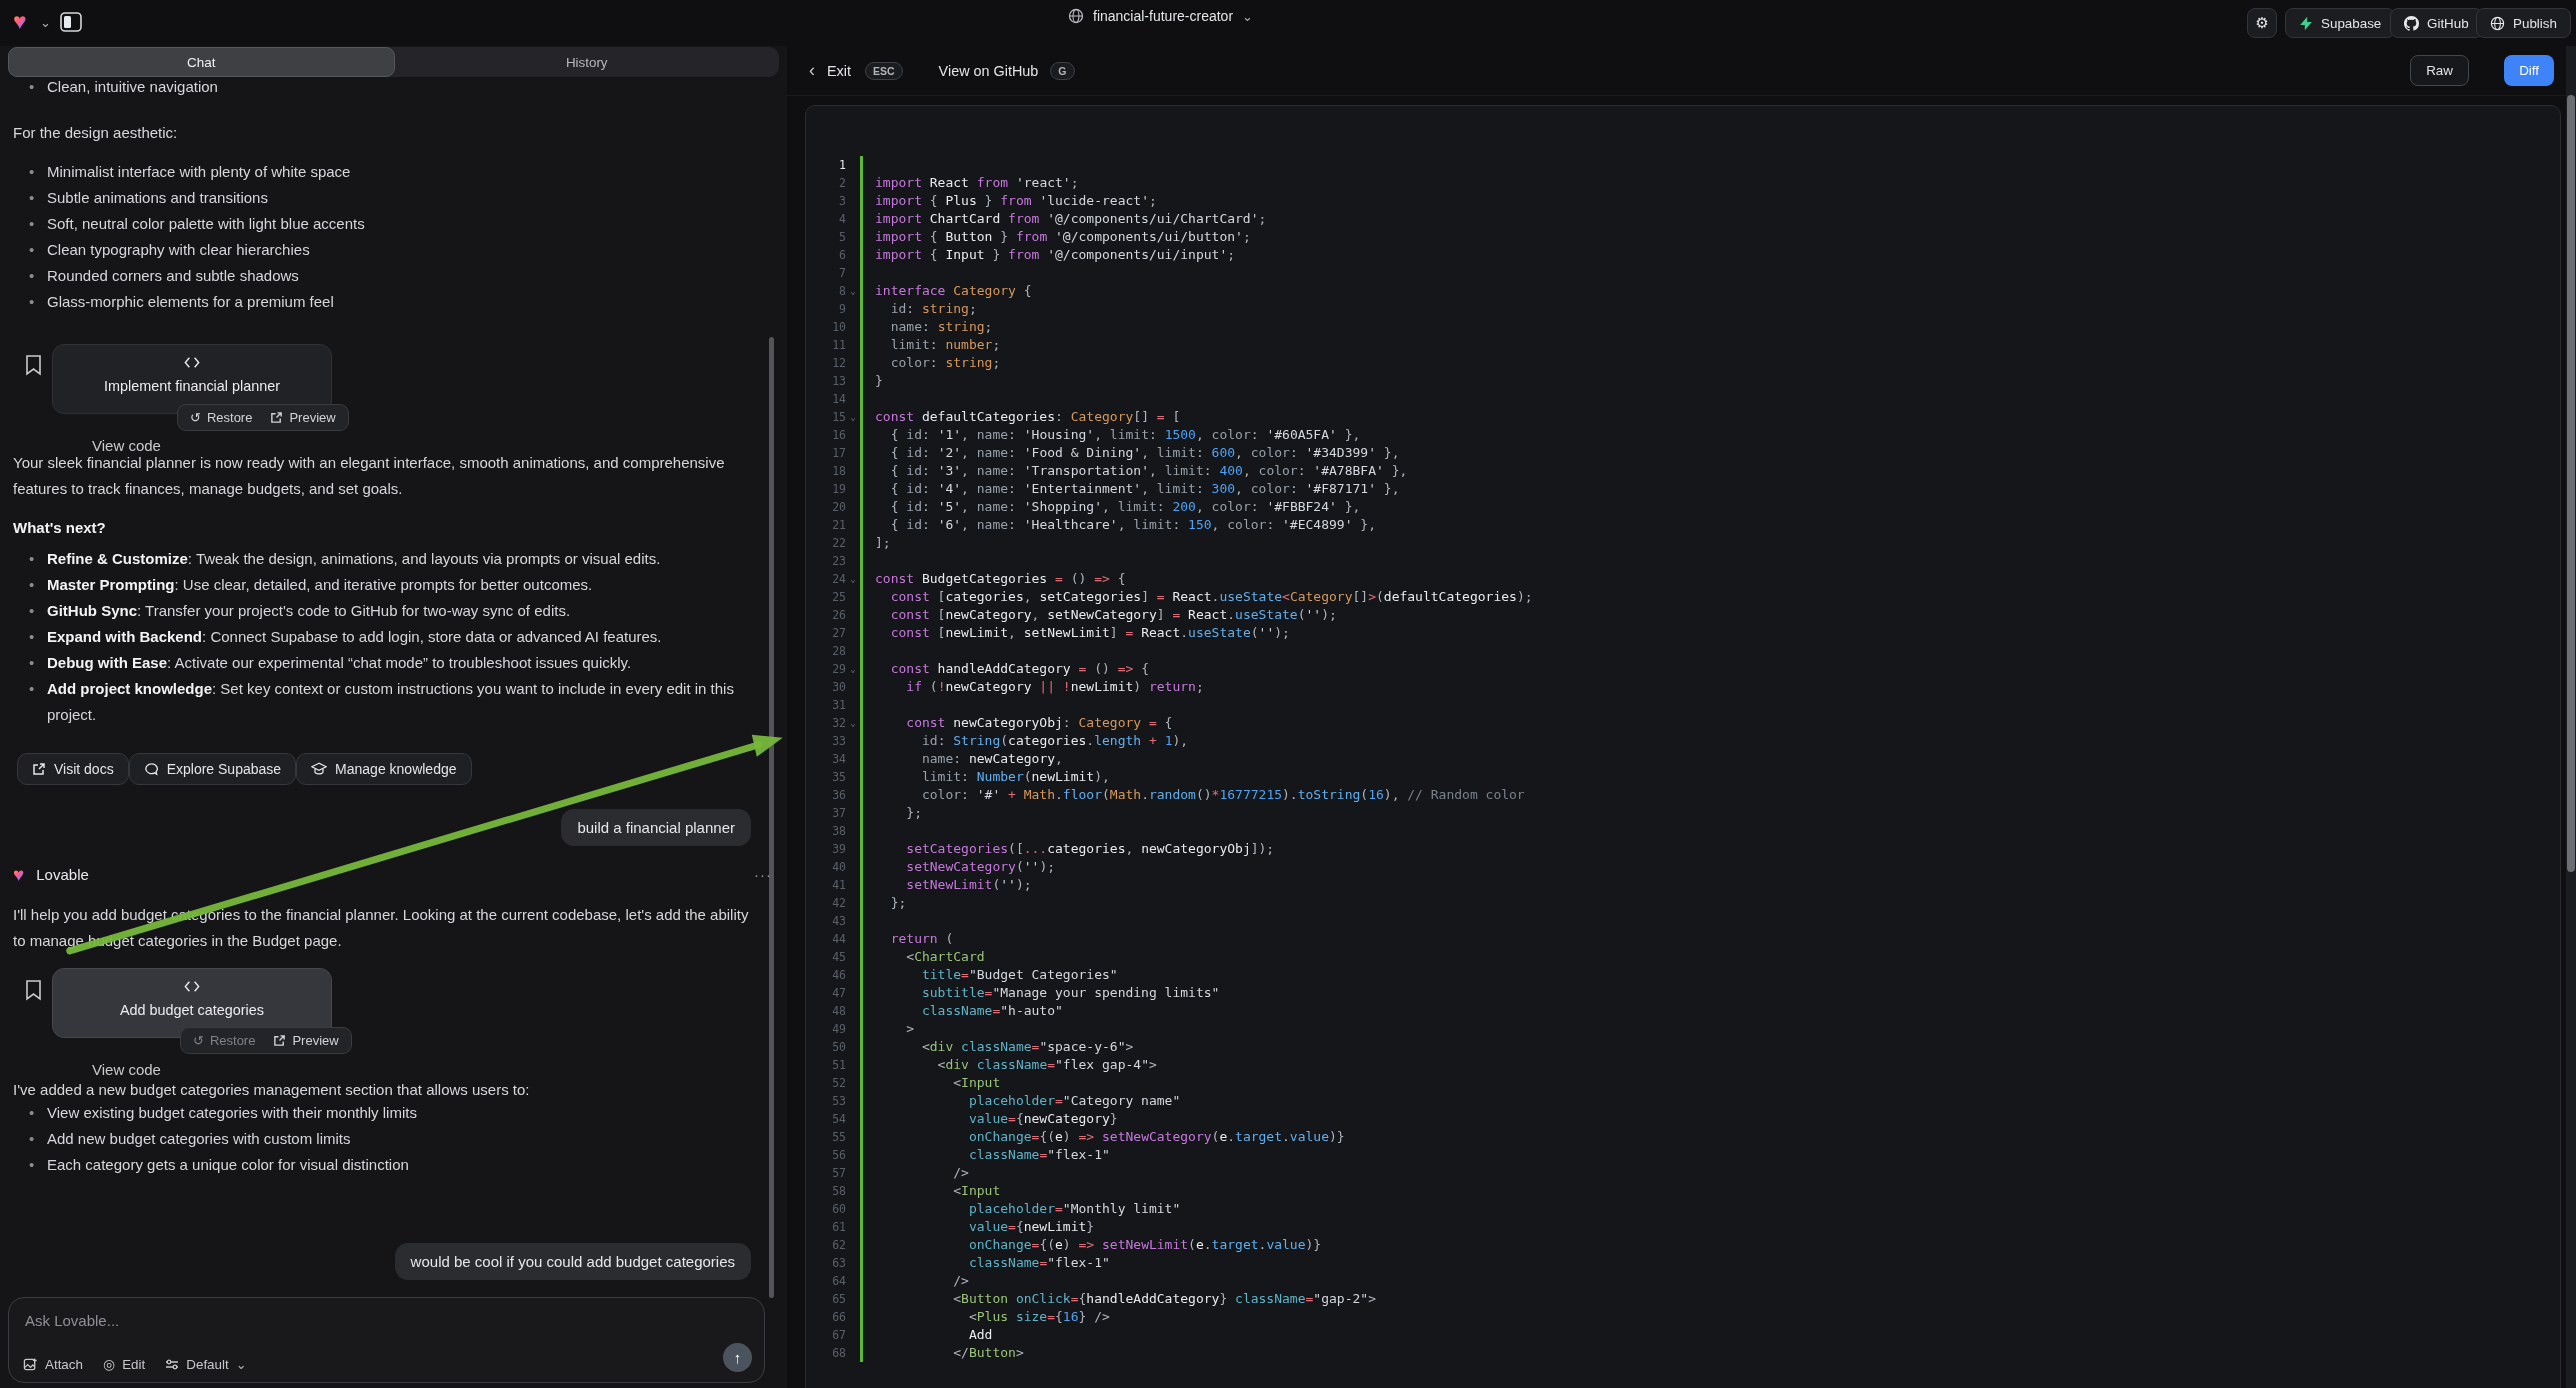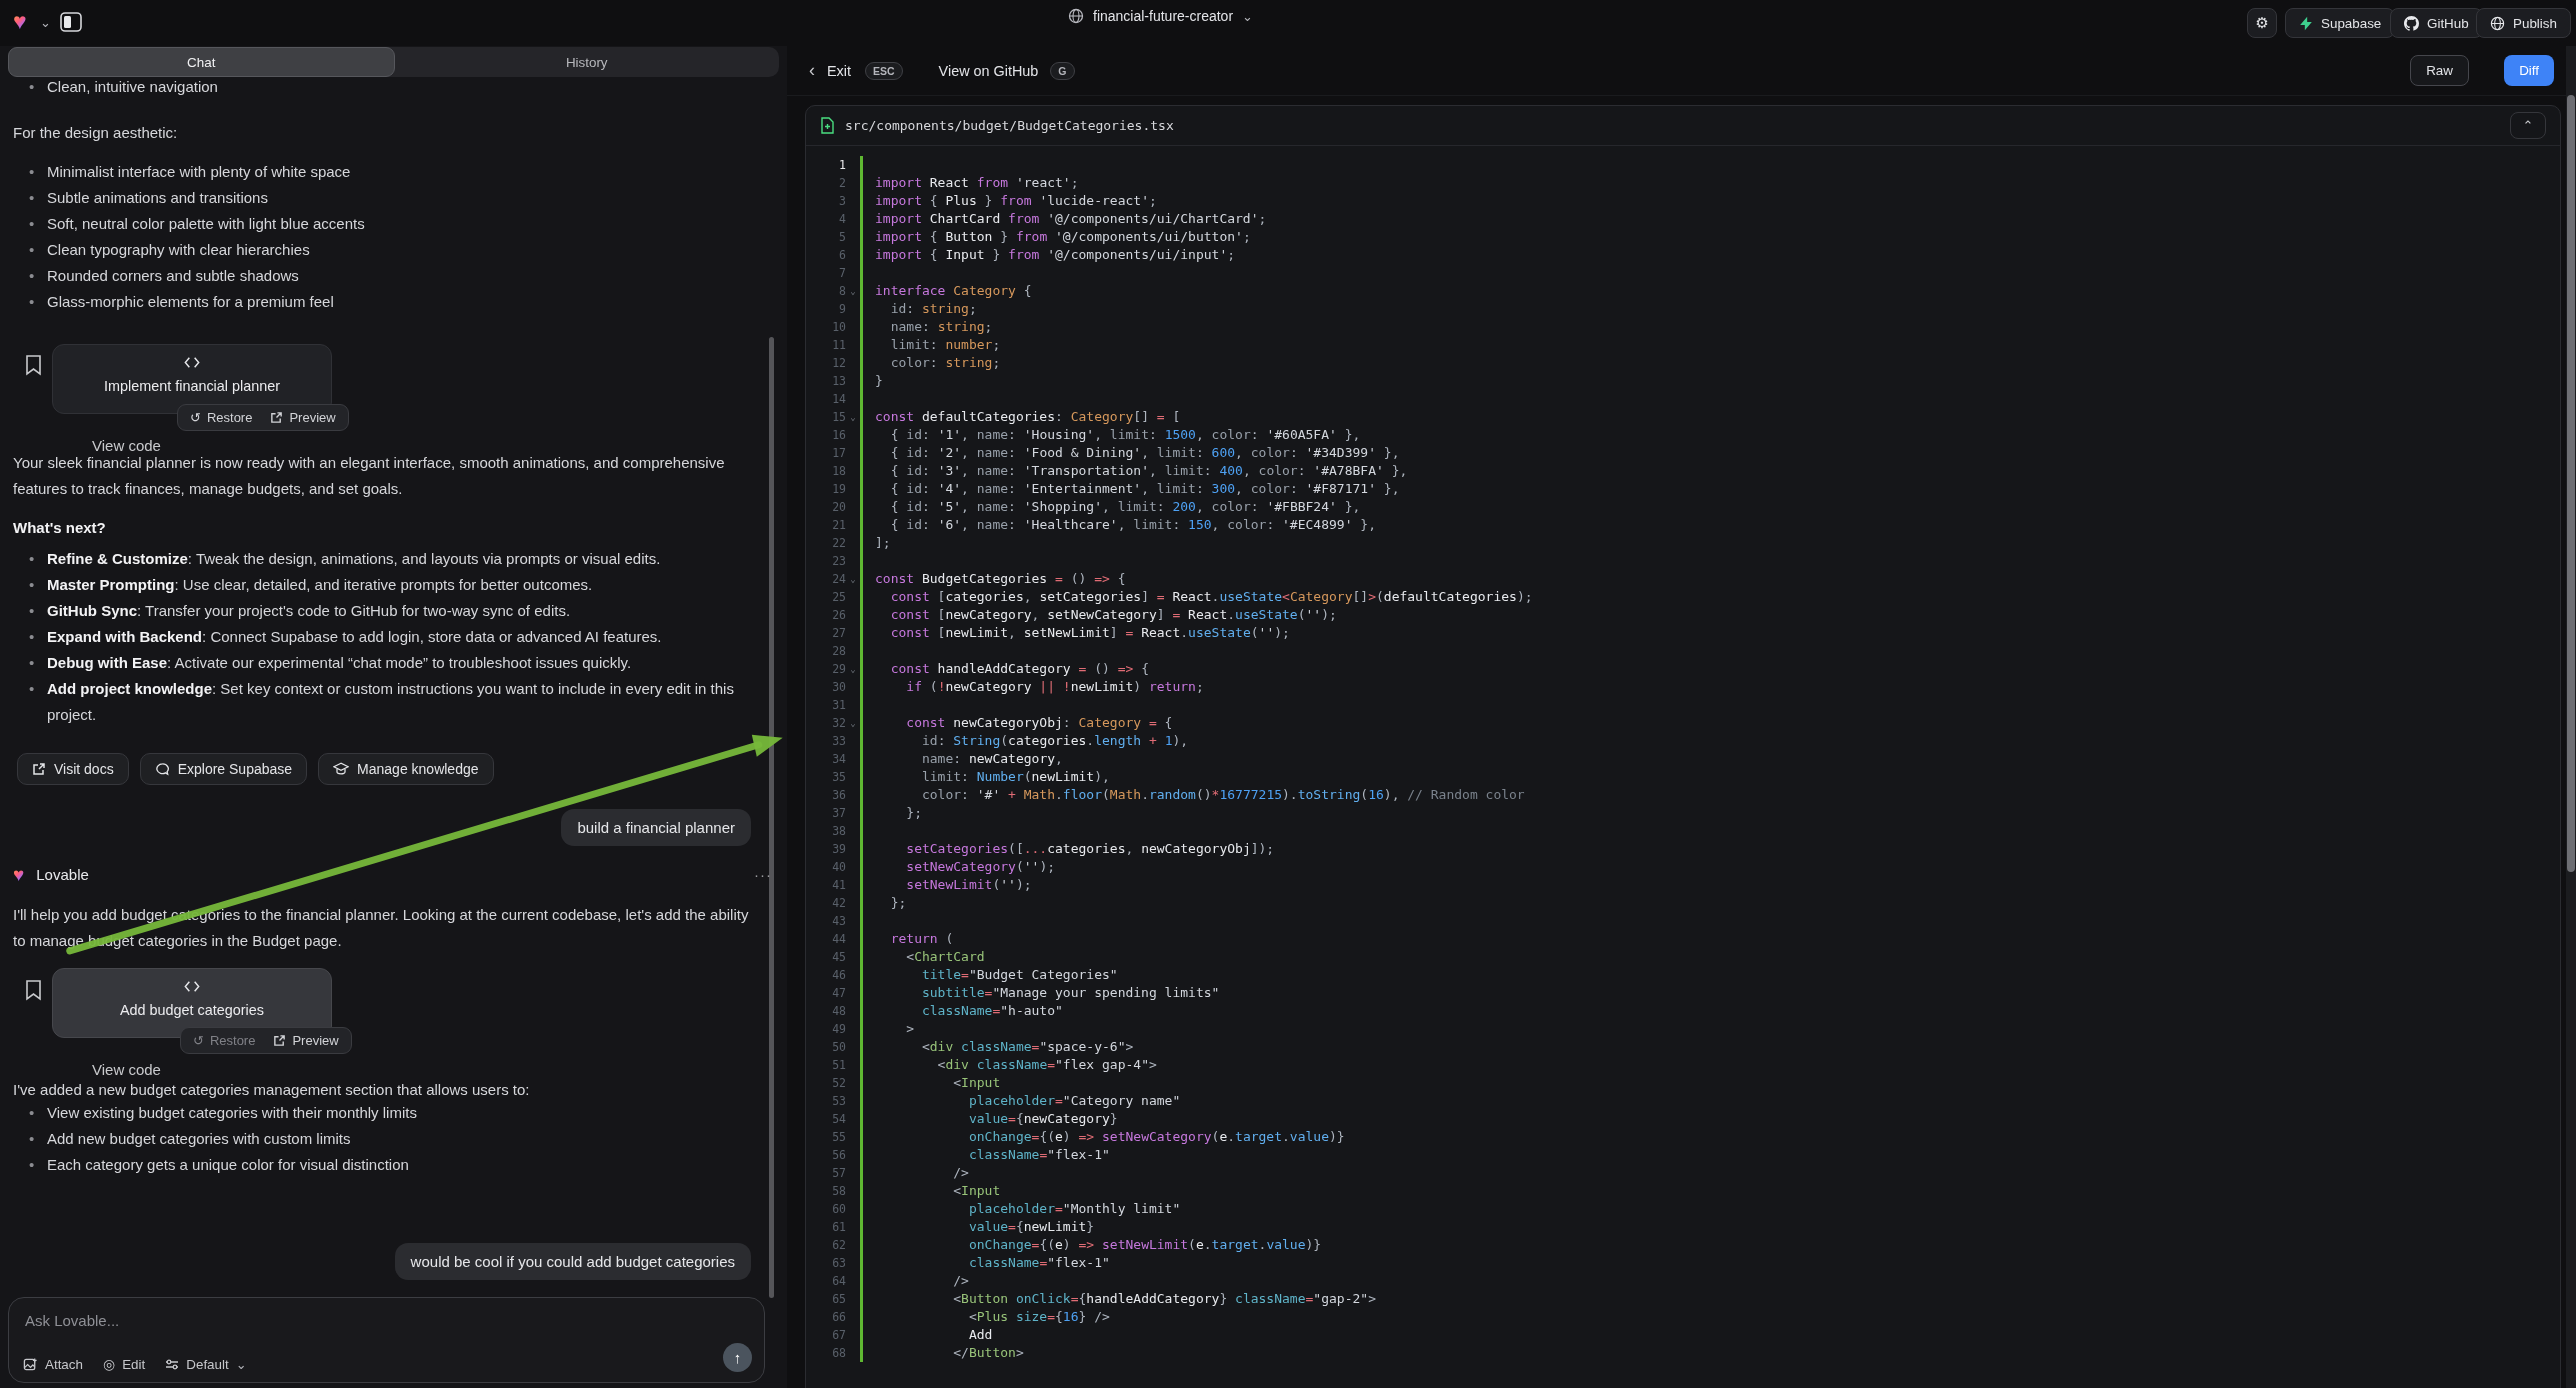--- a/index.html
+++ b/index.html
@@ -31,21 +31,21 @@
   .vcard { position:absolute; left:52px; width:280px; height:70px; background:#212226; border:1px solid #303136; border-radius:12px; padding:11px 14px; }
   .vcard.sel { background:#36373c; border-color:#46474c; }
   .vrow1 { display:flex; align-items:center; gap:9px; color:#ececef; font-size:14.4px;flex-direction:column; }
   .vrow1 .spacer { flex:1; }
   .vsub { margin-left:25px; margin-top:7px; color:#c9cacd; font-size:15px; }
   .pill { position:absolute; height:27px; background:#232428; border:1px solid #3a3b40; border-radius:9px;
     display:flex; align-items:center; gap:18px; padding:0 12px; font-size:13px; color:#d2d3d7; z-index:3; }
   .pill .dim { color:#808187; }
   .pbtn { display:inline-flex; align-items:center; gap:6px; }
   .bmark { position:absolute; left:24px; }
-  .qrow { position:absolute; left:17px; top:753px; display:flex; gap:11px; }
+  .qrow { position:absolute; left:17px; top:753px; display:flex; }
   .qbtn { display:inline-flex; align-items:center; gap:8px; height:32px; padding:0 14px; background:#1f2023;
     border:1px solid #36373c; border-radius:10px; color:#e4e5e8; font-size:14px; }
   .bubble { position:absolute; right:36px; background:#2b2c30; border-radius:13px; padding:10px 16px;
     color:#e6e7ea; font-size:15px; white-space:nowrap; }
   #lovrow { position:absolute; left:13px; top:865px; width:759px; display:flex; align-items:center; gap:12px; }
   #lovrow .name { color:#e8e9ec; font-size:15px; }
   #lovrow .dots { margin-left:auto; color:#9a9b9f; font-size:15px; letter-spacing:1px; }
   #composer { position:absolute; left:8px; top:1297px; width:757px; height:86px; background:#19191c;
     border:1px solid #3c3d42; border-radius:16px; padding:14px 16px; }
   #composer input { width:418px; background:transparent; border:none; outline:none; color:#e6e7ea; font-size:15px;
@@ -267,30 +267,20 @@
     <span class="chev" style="margin-left:22px; font-size:18px; color:#c8c9cd;">‹</span>
     <span class="rtxt" style="margin-left:12px;">Exit</span>
     <span class="kbd" style="margin-left:14px;">ESC</span>
     <span class="rtxt" style="margin-left:36px;">View on GitHub</span>
     <span class="kbd" style="margin-left:12px;">G</span>
   </div>
   <div id="rawbtn">Raw</div>
   <div id="diffbtn" style="background: rgb(62, 131, 247);">Diff</div>
 
   <div id="filecard">
-    <div id="fhead">
-      <svg class="ic" width="15" height="17" viewBox="0 0 15 17">
-          <path d="M2 1h7l4 4v11H2z" fill="none" stroke="#4ade80" stroke-width="1.4"></path>
-          <path d="M7.5 7v5M5 9.5h5" stroke="#4ade80" stroke-width="1.4"></path>
-        </svg>
-      <span id="fpath">src/components/budget/BudgetCategories.tsx</span>
-      <span id="collapse">
-          <span>⌃</span>
-        </span>
-    </div>
     <div id="code">
         <div class="cl">
           <span class="ln cur">1</span>
           <span class="fold"></span>
           <span class="ct"></span>
         </div>
         <div class="cl">
           <span class="ln">2</span>
           <span class="fold"></span>
           <span class="ct"><span class="tk-k">import</span><span class="tk-w"> React </span><span class="tk-k">from</span><span class="tk-s"> 'react'</span><span class="tk-p">;</span></span>

